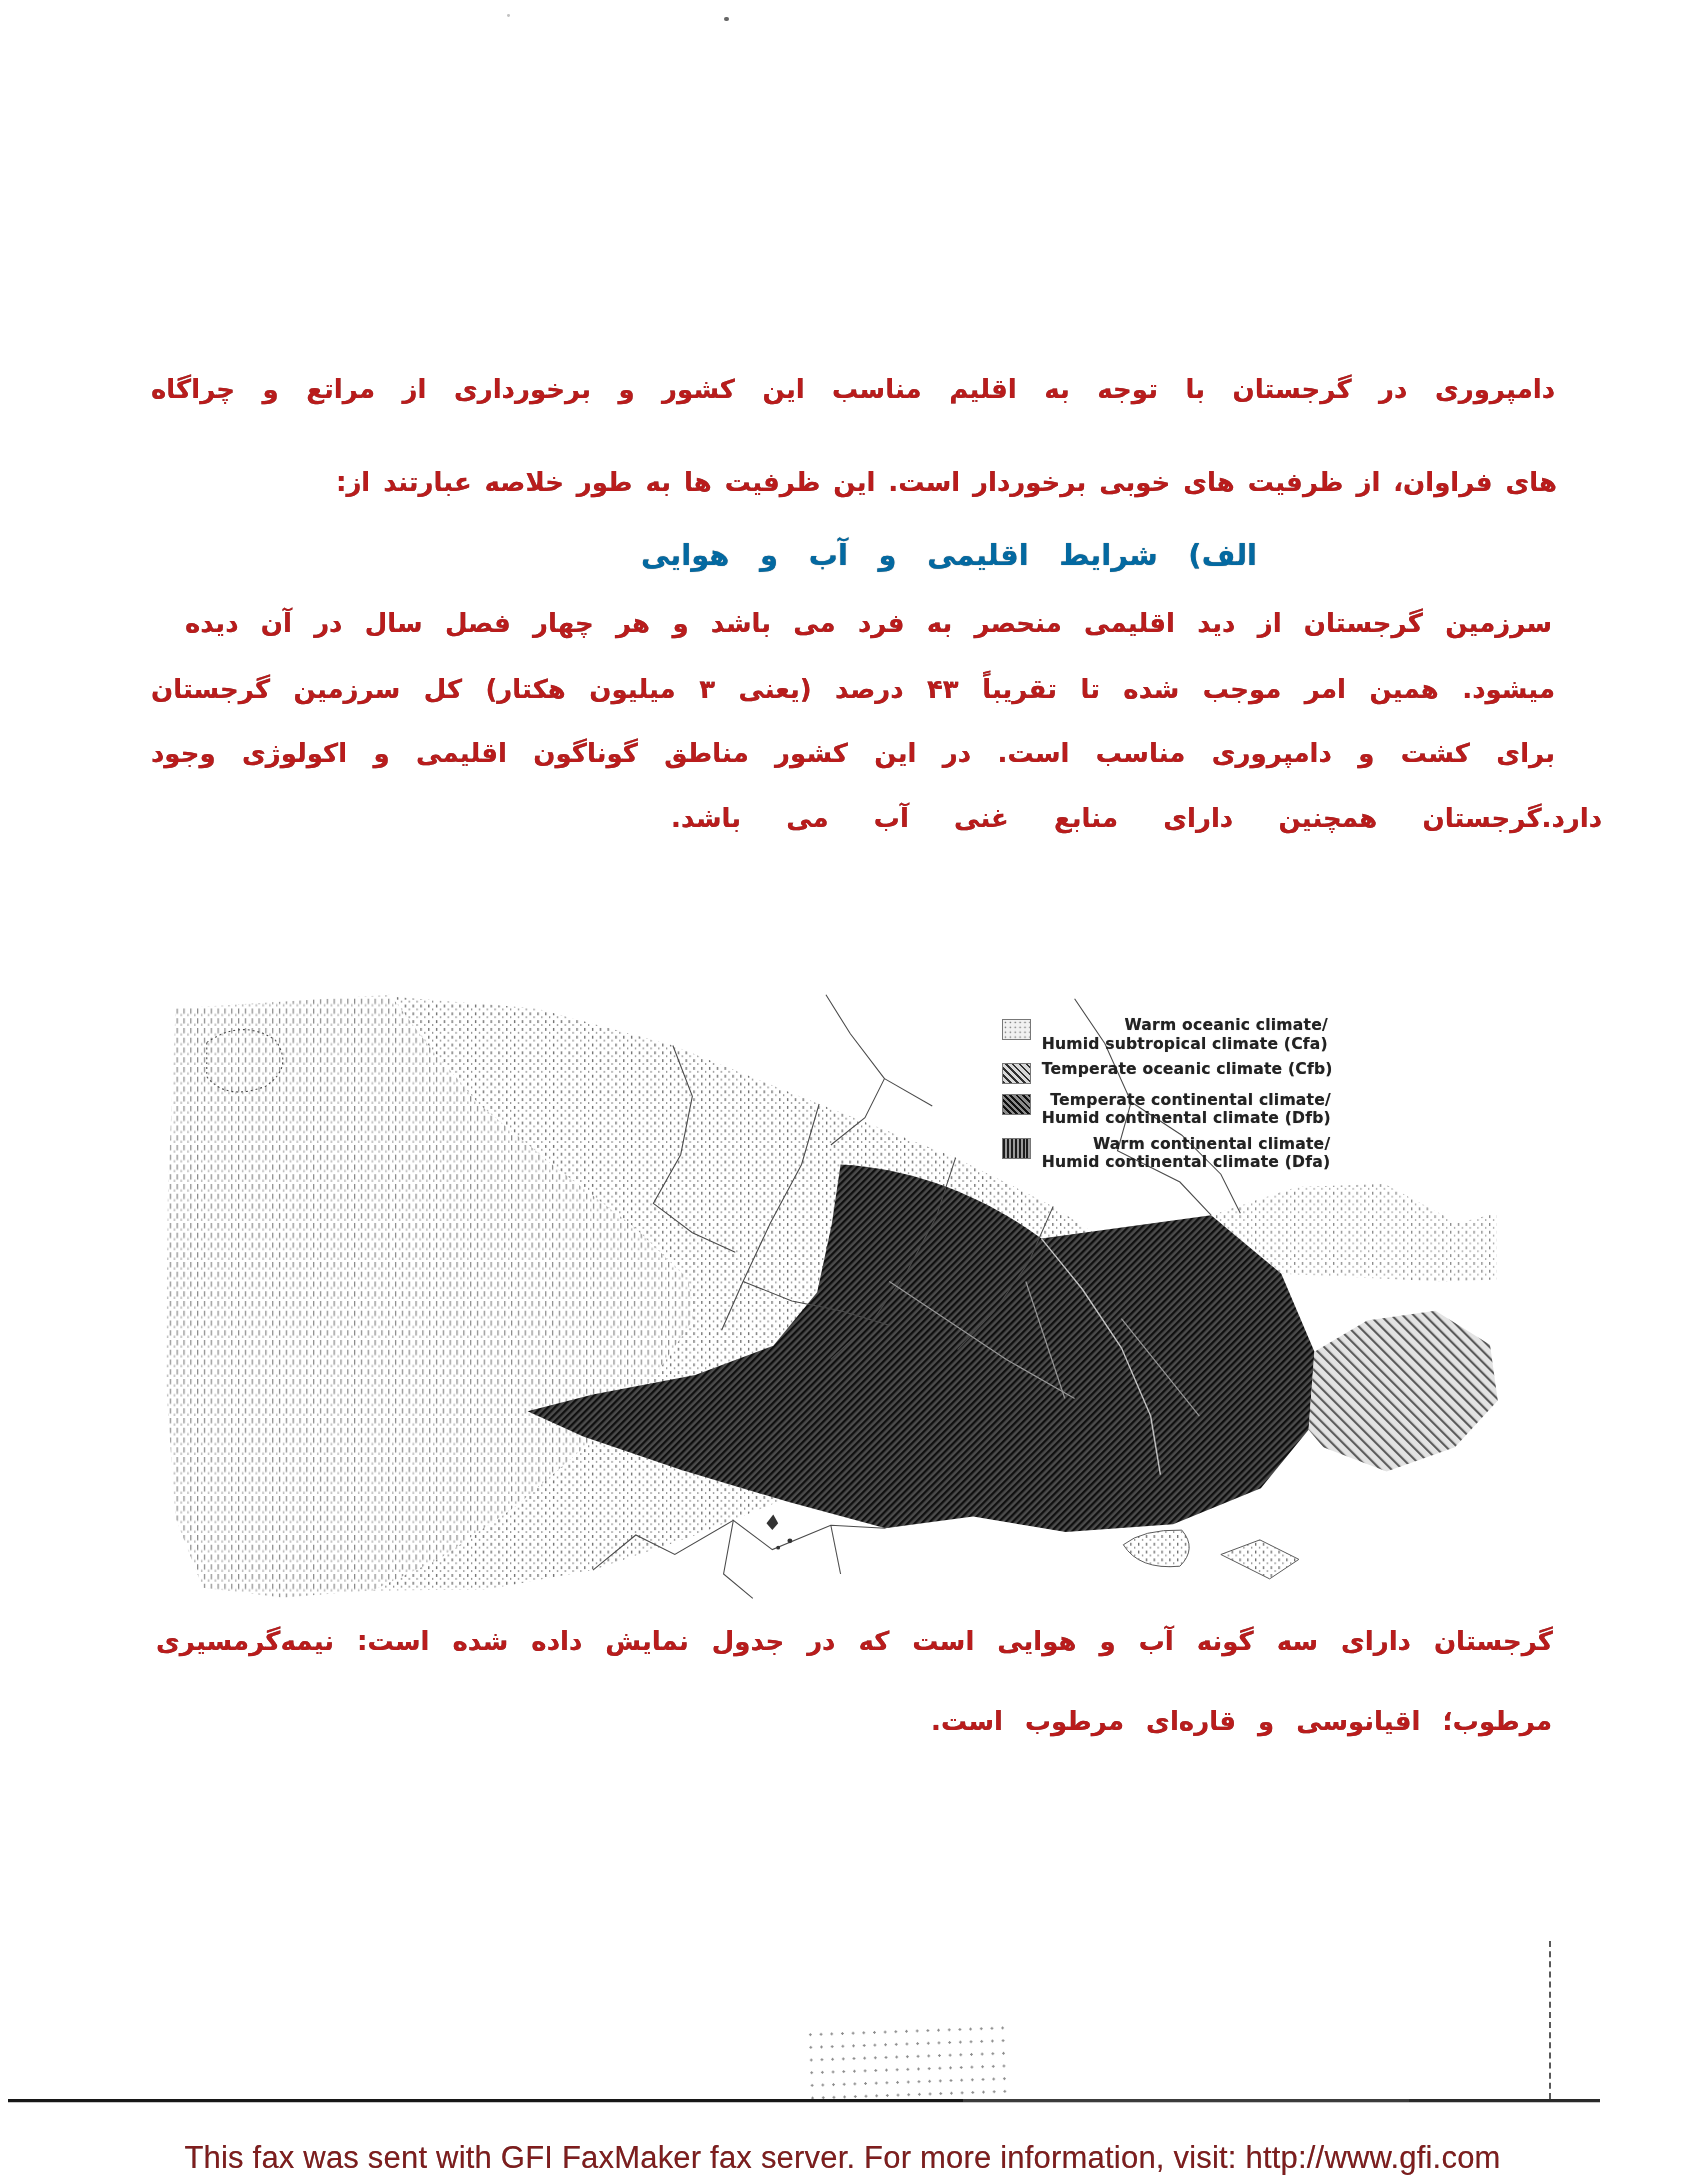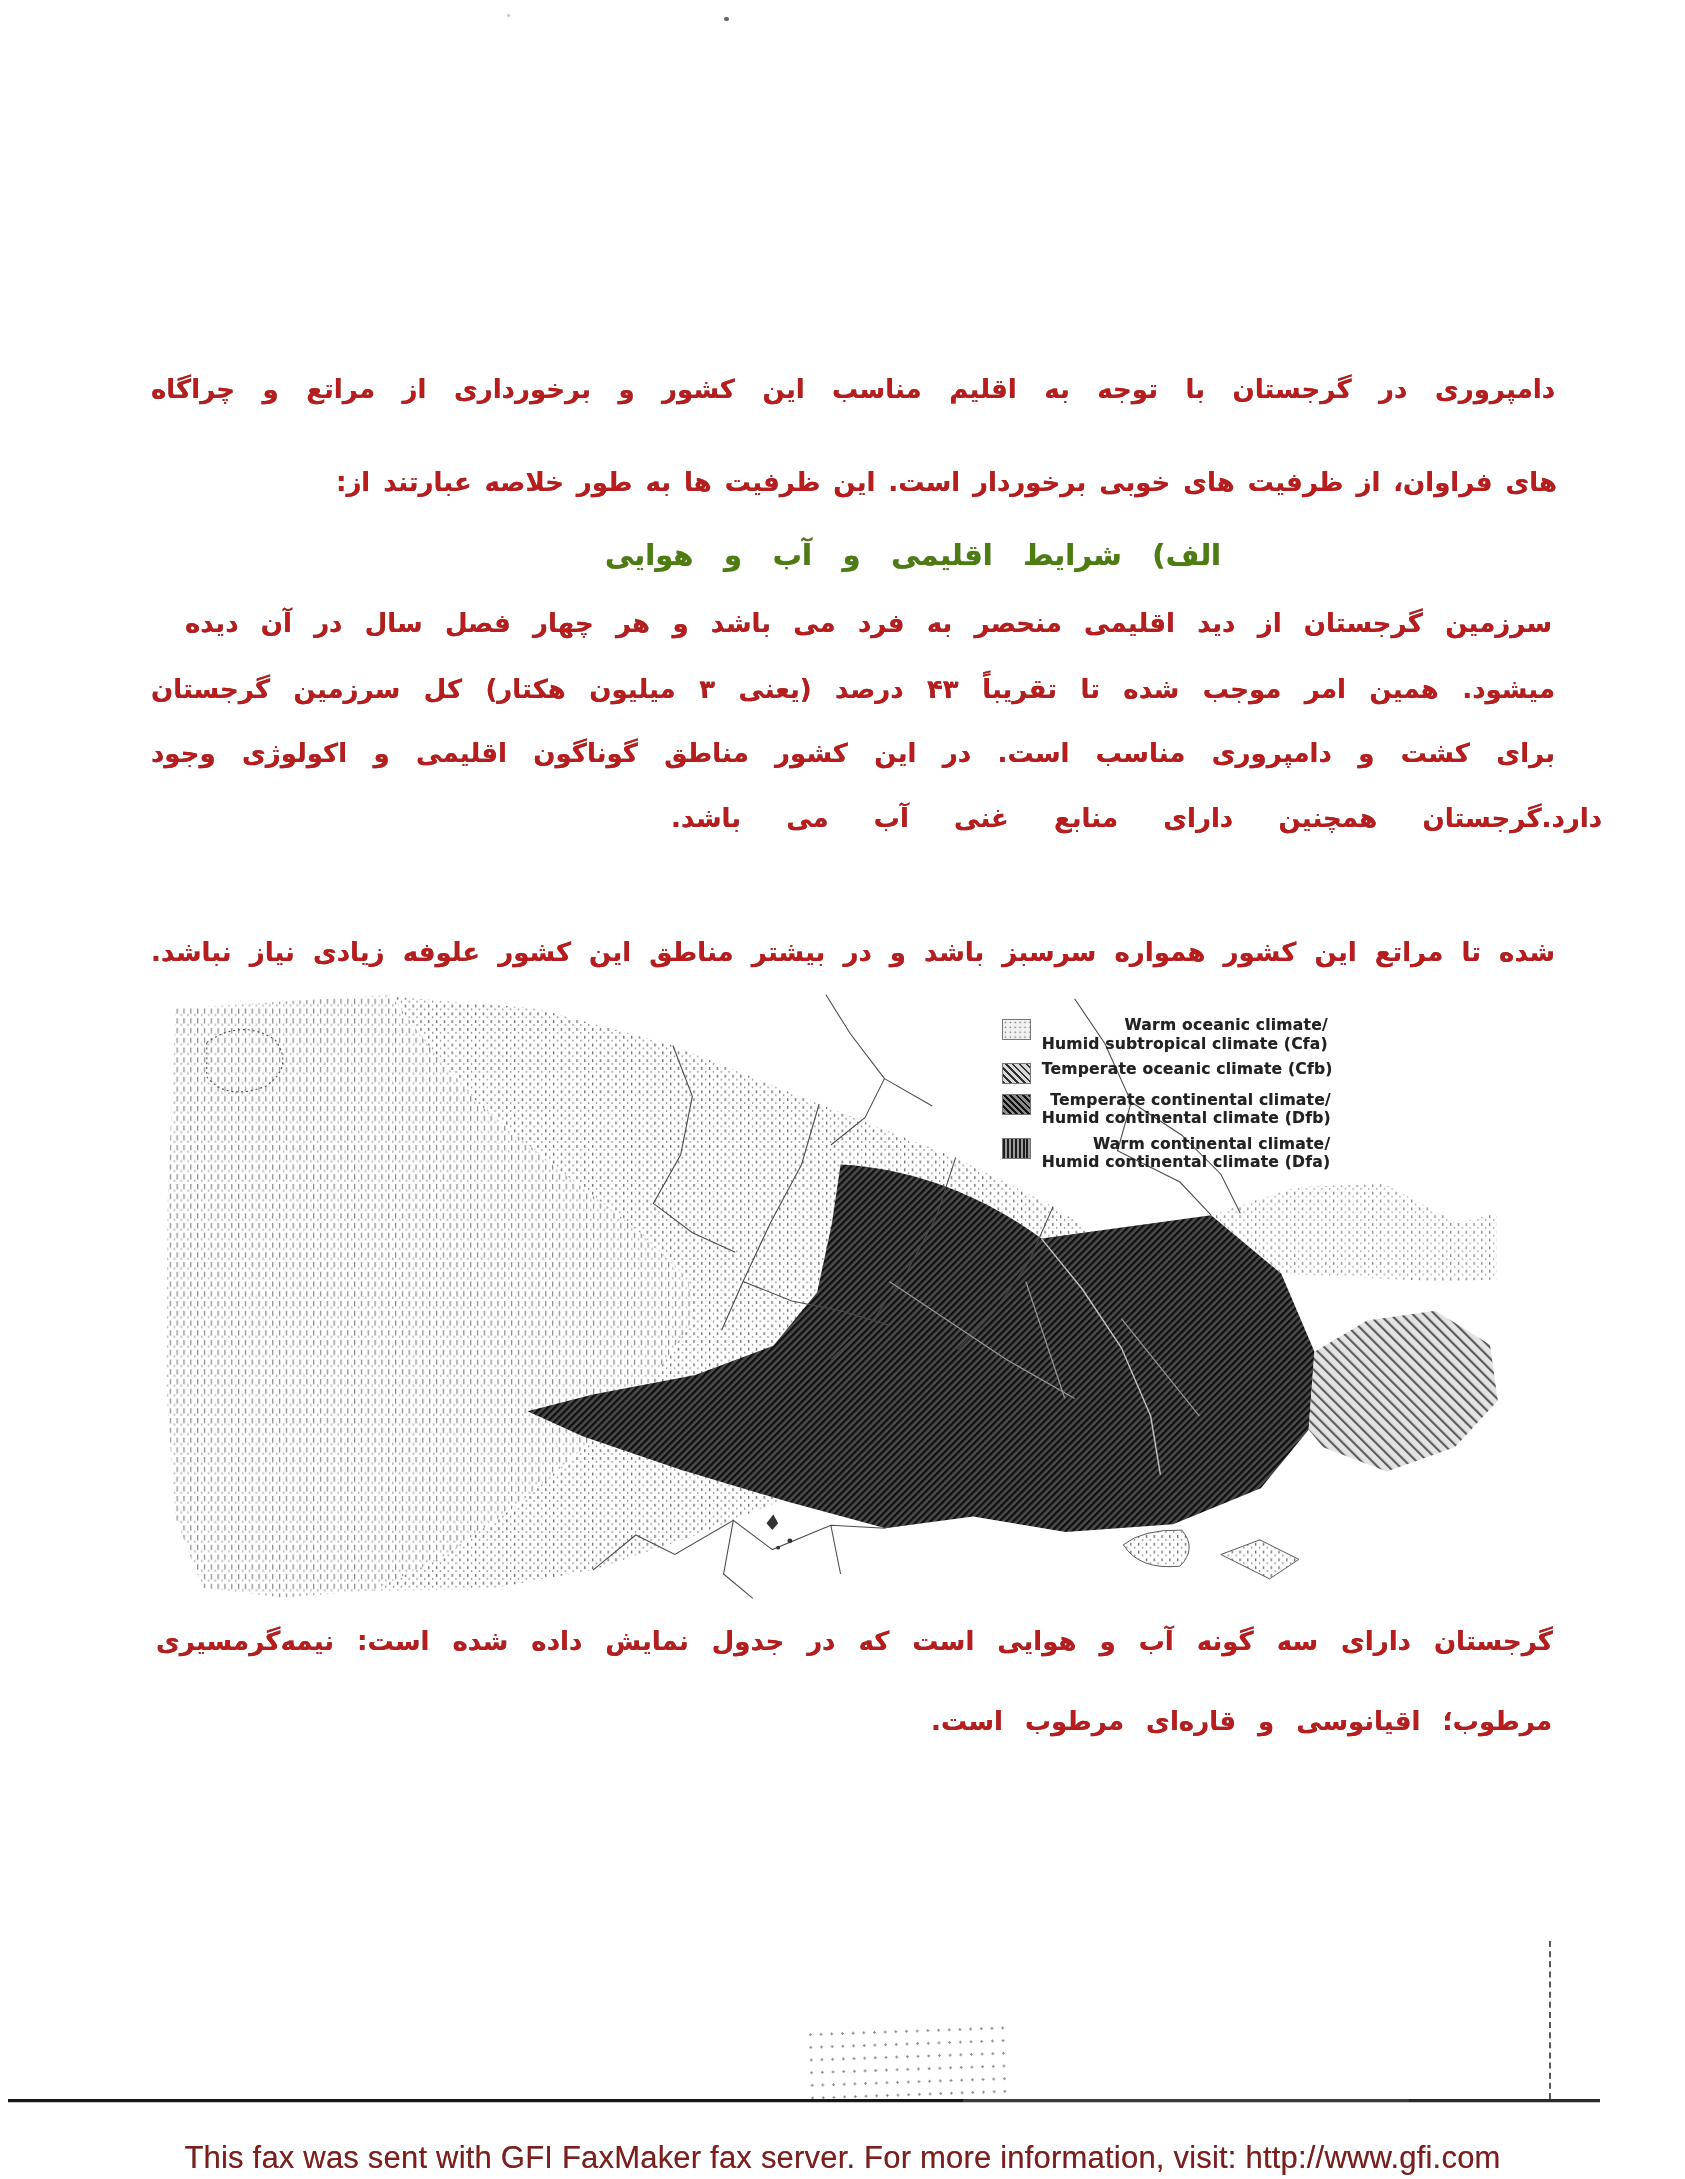--- a/index.html
+++ b/index.html
@@ -16,21 +16,21 @@
     text-shadow:0 0 0.6px rgba(0,0,0,.55);
   }
   .title{
     position:absolute;direction:rtl;font-size:32px;font-weight:700;
     line-height:51px;text-align:justify;text-align-last:justify;
     color:#111;text-shadow:0 0 0.8px rgba(0,0,0,.6);white-space:nowrap;
   }
   .heading{
     position:absolute;direction:rtl;font-size:29px;font-weight:700;
     line-height:49px;text-align:justify;text-align-last:justify;
-    color:#4d7c0f;text-shadow:0 0 0.8px rgba(0,0,0,.6);white-space:nowrap;
+    color:#0369a1;text-shadow:0 0 0.8px rgba(0,0,0,.6);white-space:nowrap;margin-left:36px;
   }
   
   #map{position:absolute;left:146px;top:987px;width:1356px;height:626px;}
   #map svg{position:absolute;left:0;top:0;}
   #legend{position:absolute;left:856px;top:29px;width:351px;}
   .leg-row{display:flex;align-items:flex-start;margin-bottom:6.8px;}
   .leg-sw{flex:0 0 27px;height:19.5px;margin-top:2.9px;margin-right:10.7px;border:1px solid #777;}
   .sw1{background-color:#f1f1f1;background-image:radial-gradient(circle,#6c6c6c 0.9px,transparent 1px);background-size:4.9px 4.9px;}
   .sw2{background:repeating-linear-gradient(45deg,#2f2f2f 0 1.6px,#d8d8d8 1.6px 4.9px);}
   .sw3{background:repeating-linear-gradient(45deg,#101010 0 2px,#8a8a8a 2px 4.4px);}
@@ -67,21 +67,20 @@
   <div class="pline" style="left:151px;top:367px;width:1404px;">دامپروری در گرجستان با توجه به اقلیم مناسب این کشور و برخورداری از مراتع و چراگاه</div>
   <div class="pline" style="left:336px;top:460px;width:1221px;">های فراوان، از ظرفیت های خوبی برخوردار است. این ظرفیت ها به طور خلاصه عبارتند از:</div>
 
   <div class="heading" style="left:605px;top:531px;width:616px;">الف) شرایط اقلیمی و آب و هوایی</div>
 
   <div class="pline" style="left:185px;top:601px;width:1367px;">سرزمین گرجستان از دید اقلیمی منحصر به فرد می باشد و هر چهار فصل سال در آن دیده</div>
   <div class="pline" style="left:151px;top:667px;width:1404px;">میشود. همین امر موجب شده تا تقریباً ۴۳ درصد (یعنی ۳ میلیون هکتار) کل سرزمین گرجستان</div>
   <div class="pline" style="left:151px;top:731px;width:1404px;">برای کشت و دامپروری مناسب است. در این کشور مناطق گوناگون اقلیمی و اکولوژی وجود</div>
   <div class="pline" style="left:624px;top:796px;width:931px;margin-left:47px;">دارد.گرجستان همچنین دارای منابع غنی آب می باشد.</div>
 
-  <div class="pline" style="left:151px;top:930px;width:1404px;">شده تا مراتع این کشور همواره سرسبز باشد و در بیشتر مناطق این کشور علوفه زیادی نیاز نباشد.</div>
 
   <div id="map">
     <svg viewBox="0 0 1390 642" width="1356" height="626">
       <defs>
         <pattern id="pSea" width="7" height="10" patternUnits="userSpaceOnUse">
           <rect x="3" y="2" width="1.3" height="5.5" fill="#8c8c8c"></rect>
           <rect x="0.2" y="7.5" width="1.2" height="2.6" fill="#a8a8a8"></rect>
         </pattern>
         <pattern id="pSpeck" width="8" height="8" patternUnits="userSpaceOnUse">
           <rect x="1" y="2" width="1.4" height="3" fill="#6f6f6f"></rect>

